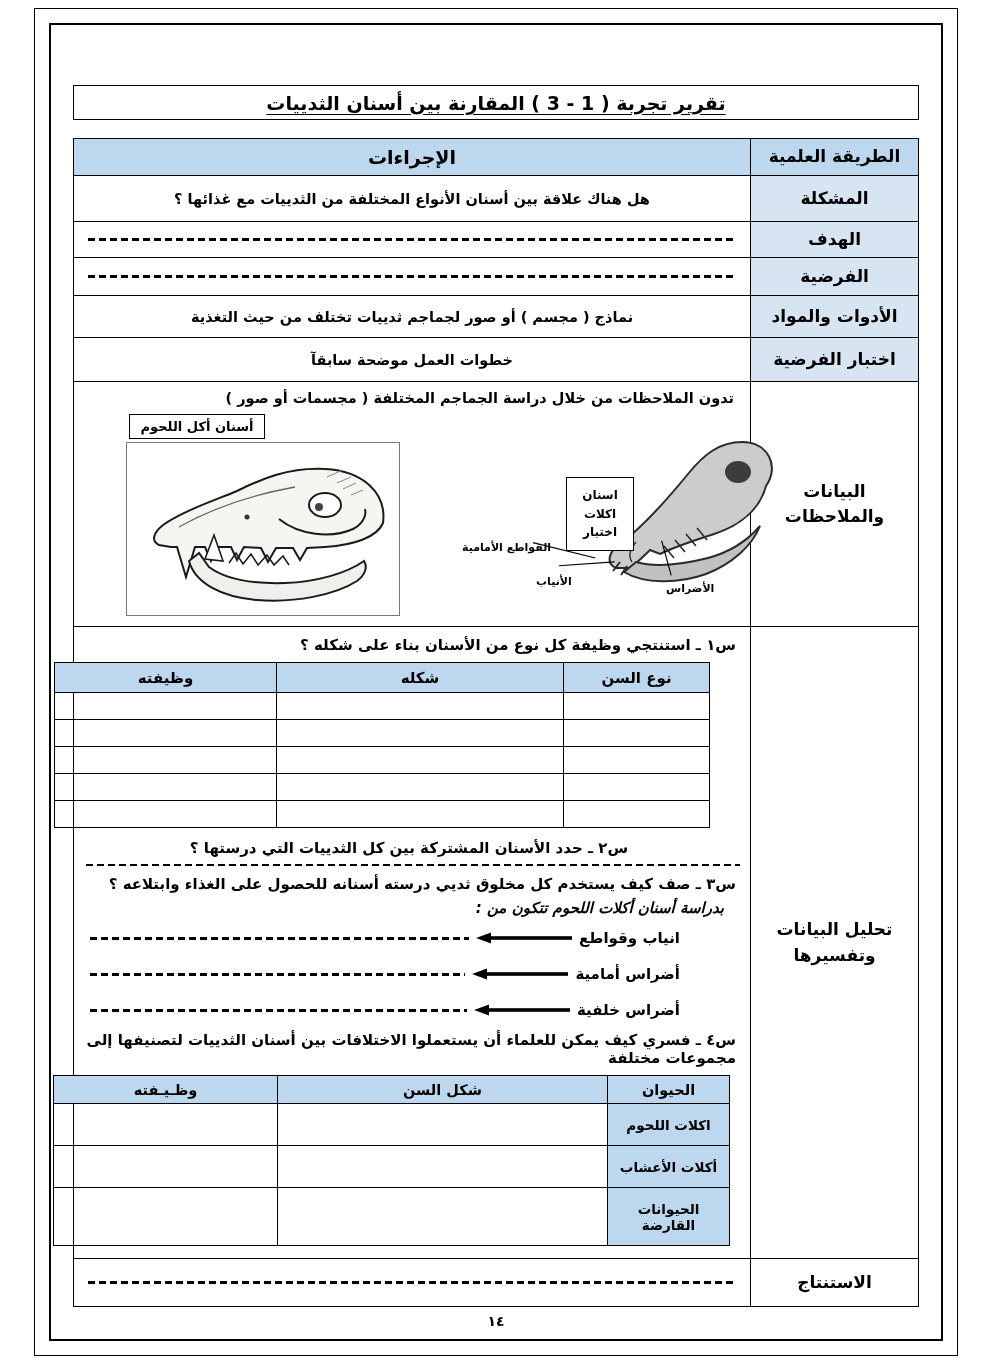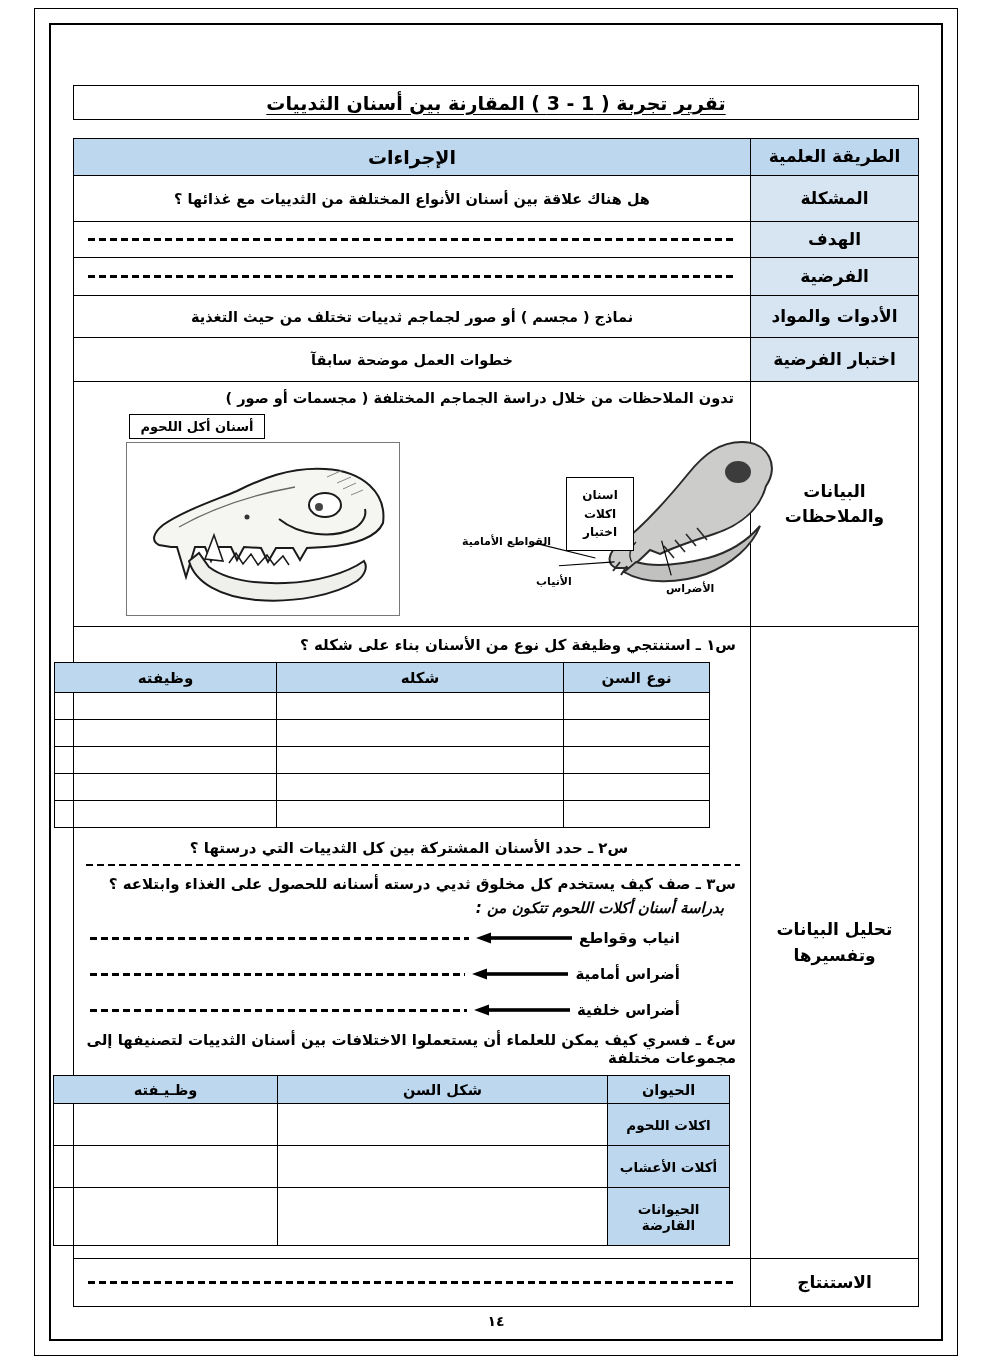--- a/index.html
+++ b/index.html
@@ -70,21 +70,21 @@
     position:absolute; border:1.2px solid #000; background:#fff;
     display:flex; flex-direction:column; align-items:center; justify-content:center;
     font-weight:700; z-index:3;
   }
   .carn-caption { left:55px; top:0; width:136px; height:25px; font-size:13px; }
   .carn-frame { position:absolute; left:52px; top:28px; width:274px; height:174px; border:1px solid #777; background:#fff; z-index:1; }
   .carn-frame svg { width:100%; height:100%; }
   .herb-caption { left:492px; top:26px; width:68px; height:74px; font-size:12px; line-height:1.55;margin-top:37px; }
   .herb-skull { position:absolute; left:498px; top:16px; width:215px; height:165px; z-index:1; }
   .annotation { position:absolute; font-weight:700; font-size:11px; z-index:3; white-space:nowrap; }
-  .ann-incisors { left:388px; top:121px; }
+  .ann-incisors { left:388px; top:127px; }
   .ann-canines  { left:462px; top:161px; }
   .ann-molars   { left:592px; top:168px; }
   .leader-lines { position:absolute; inset:0; z-index:2; pointer-events:none; }
 
   
   .analysis-cell { display:flex; flex-direction:column; padding:6px 0 4px; }
   .q-line { font-weight:700; font-size:15px; text-align:right; padding:3px 14px 3px 8px; }
   .q-indent { padding-right:26px;font-style:italic; }
   table.inner { border-collapse:collapse; table-layout:fixed; }
   table.inner td, table.inner th { border:1px solid #000; font-weight:700; text-align:center; vertical-align:middle; }

